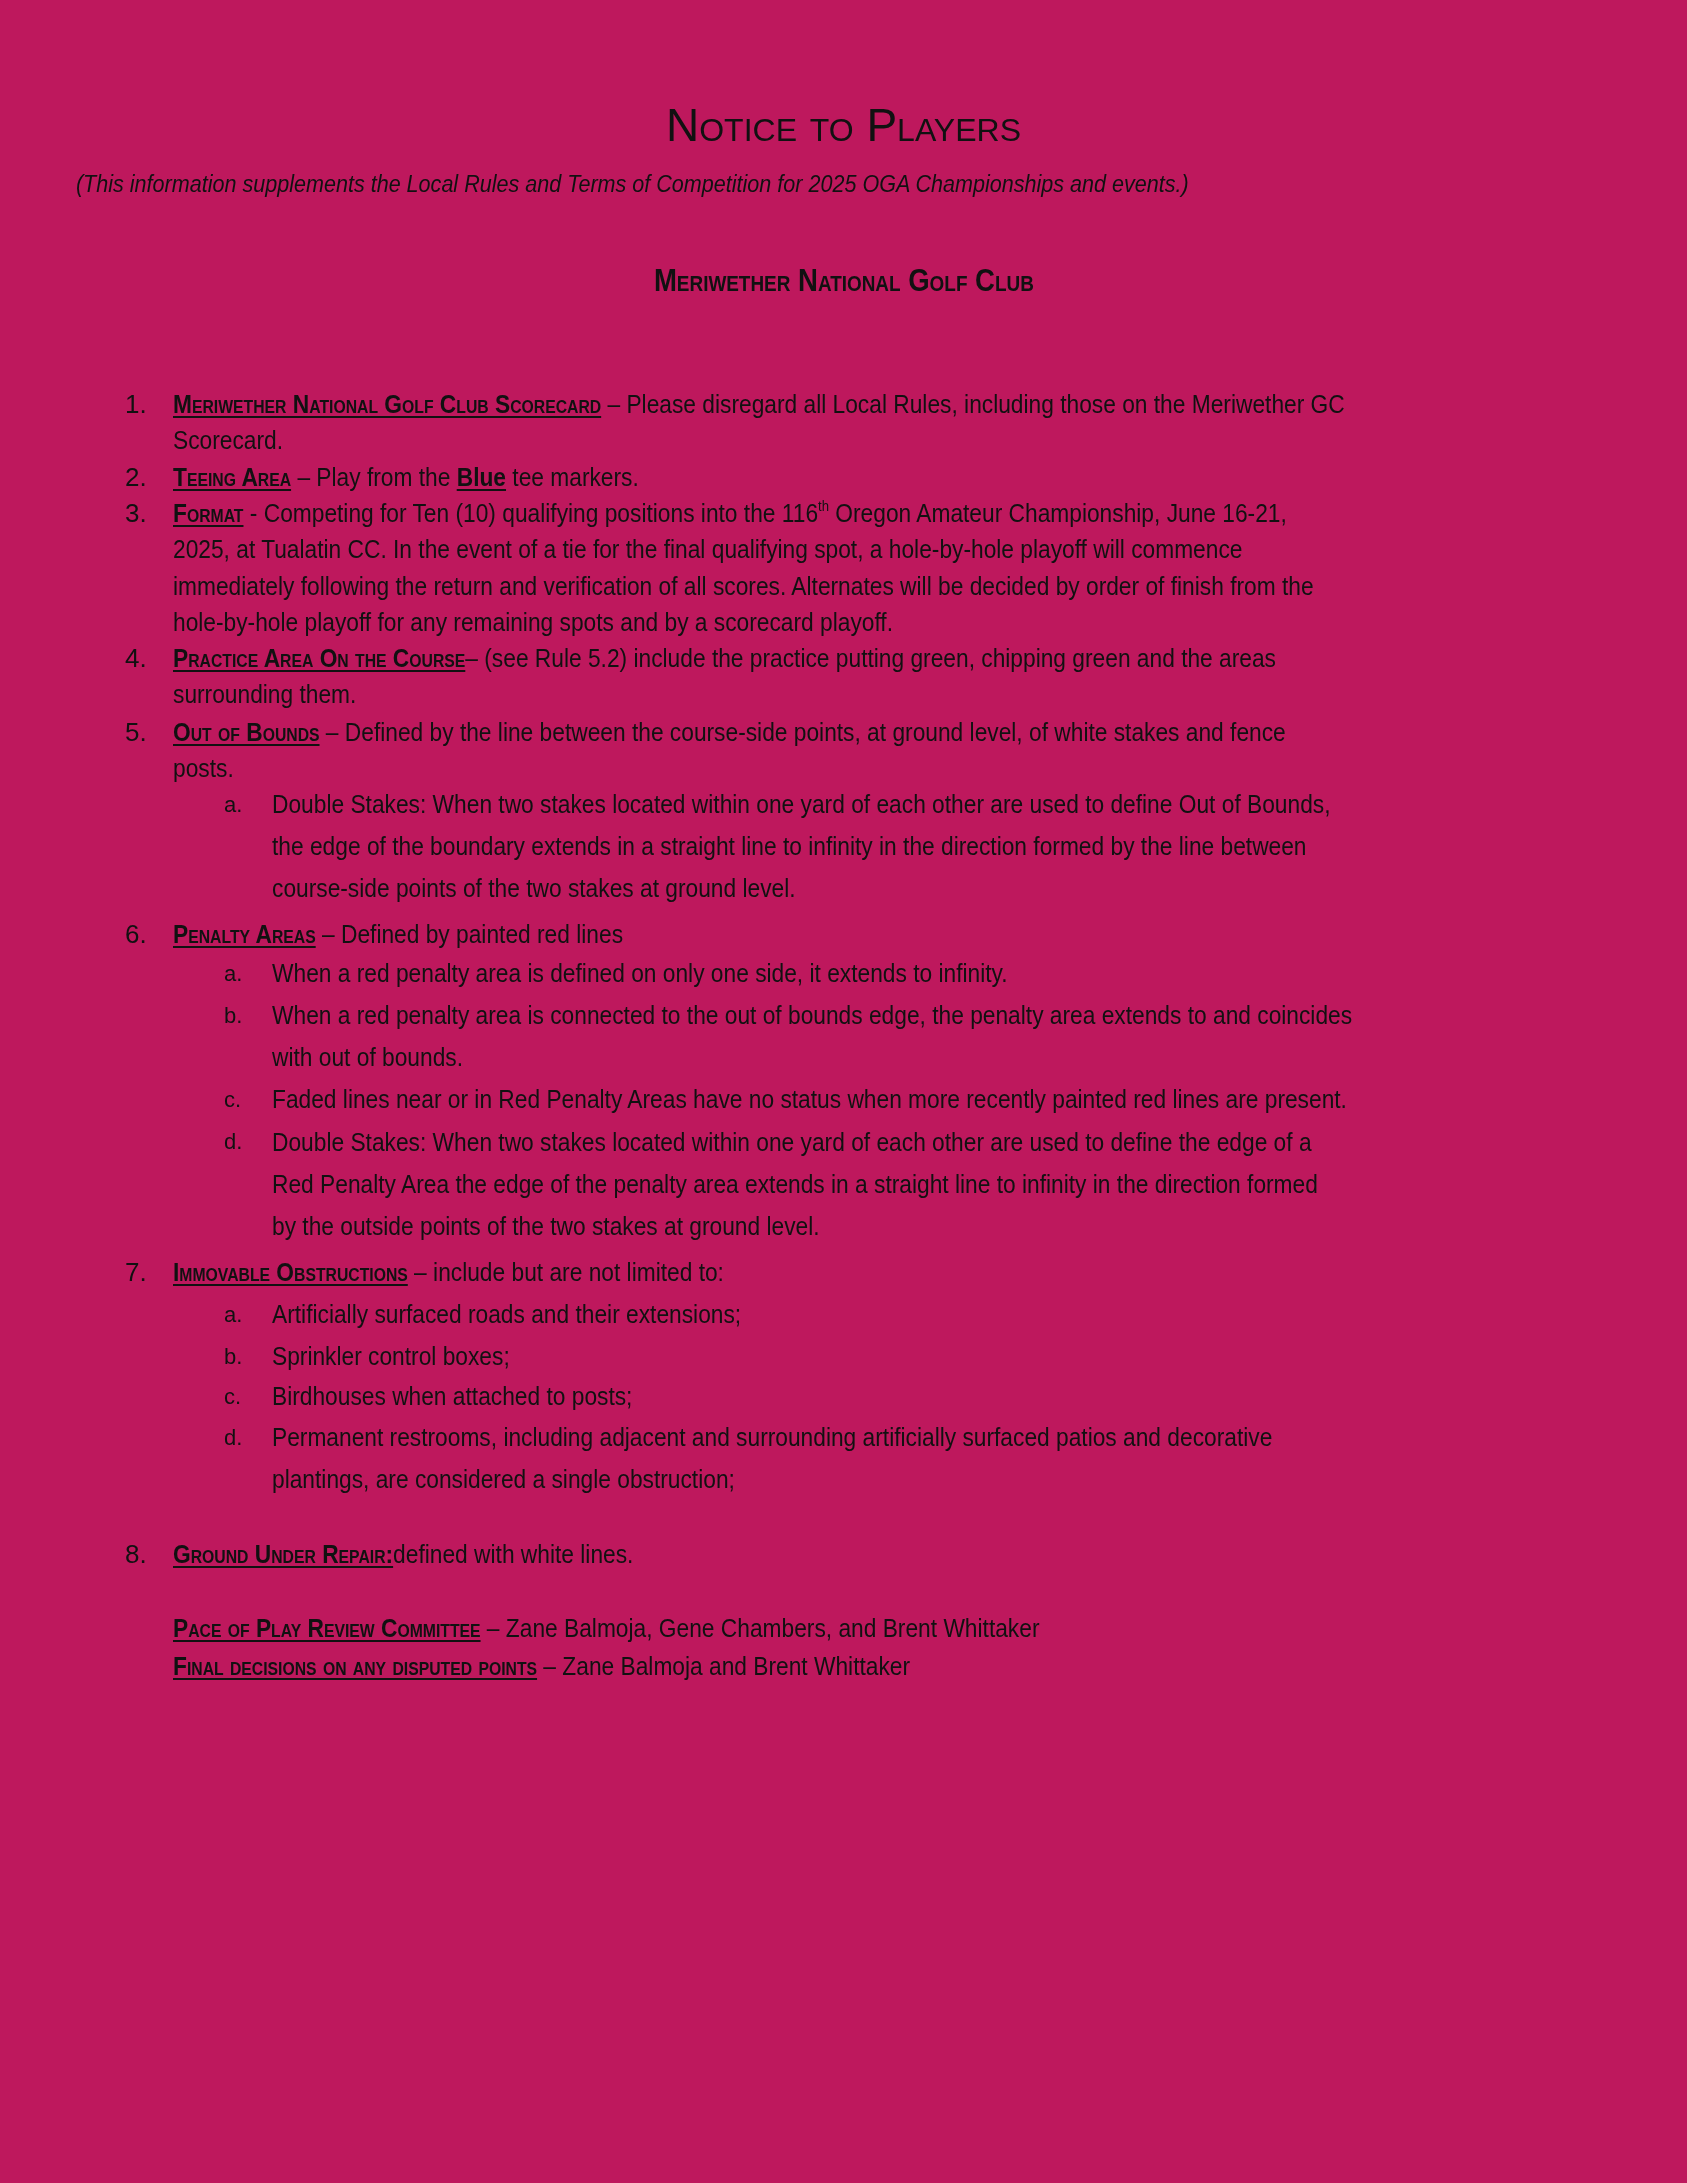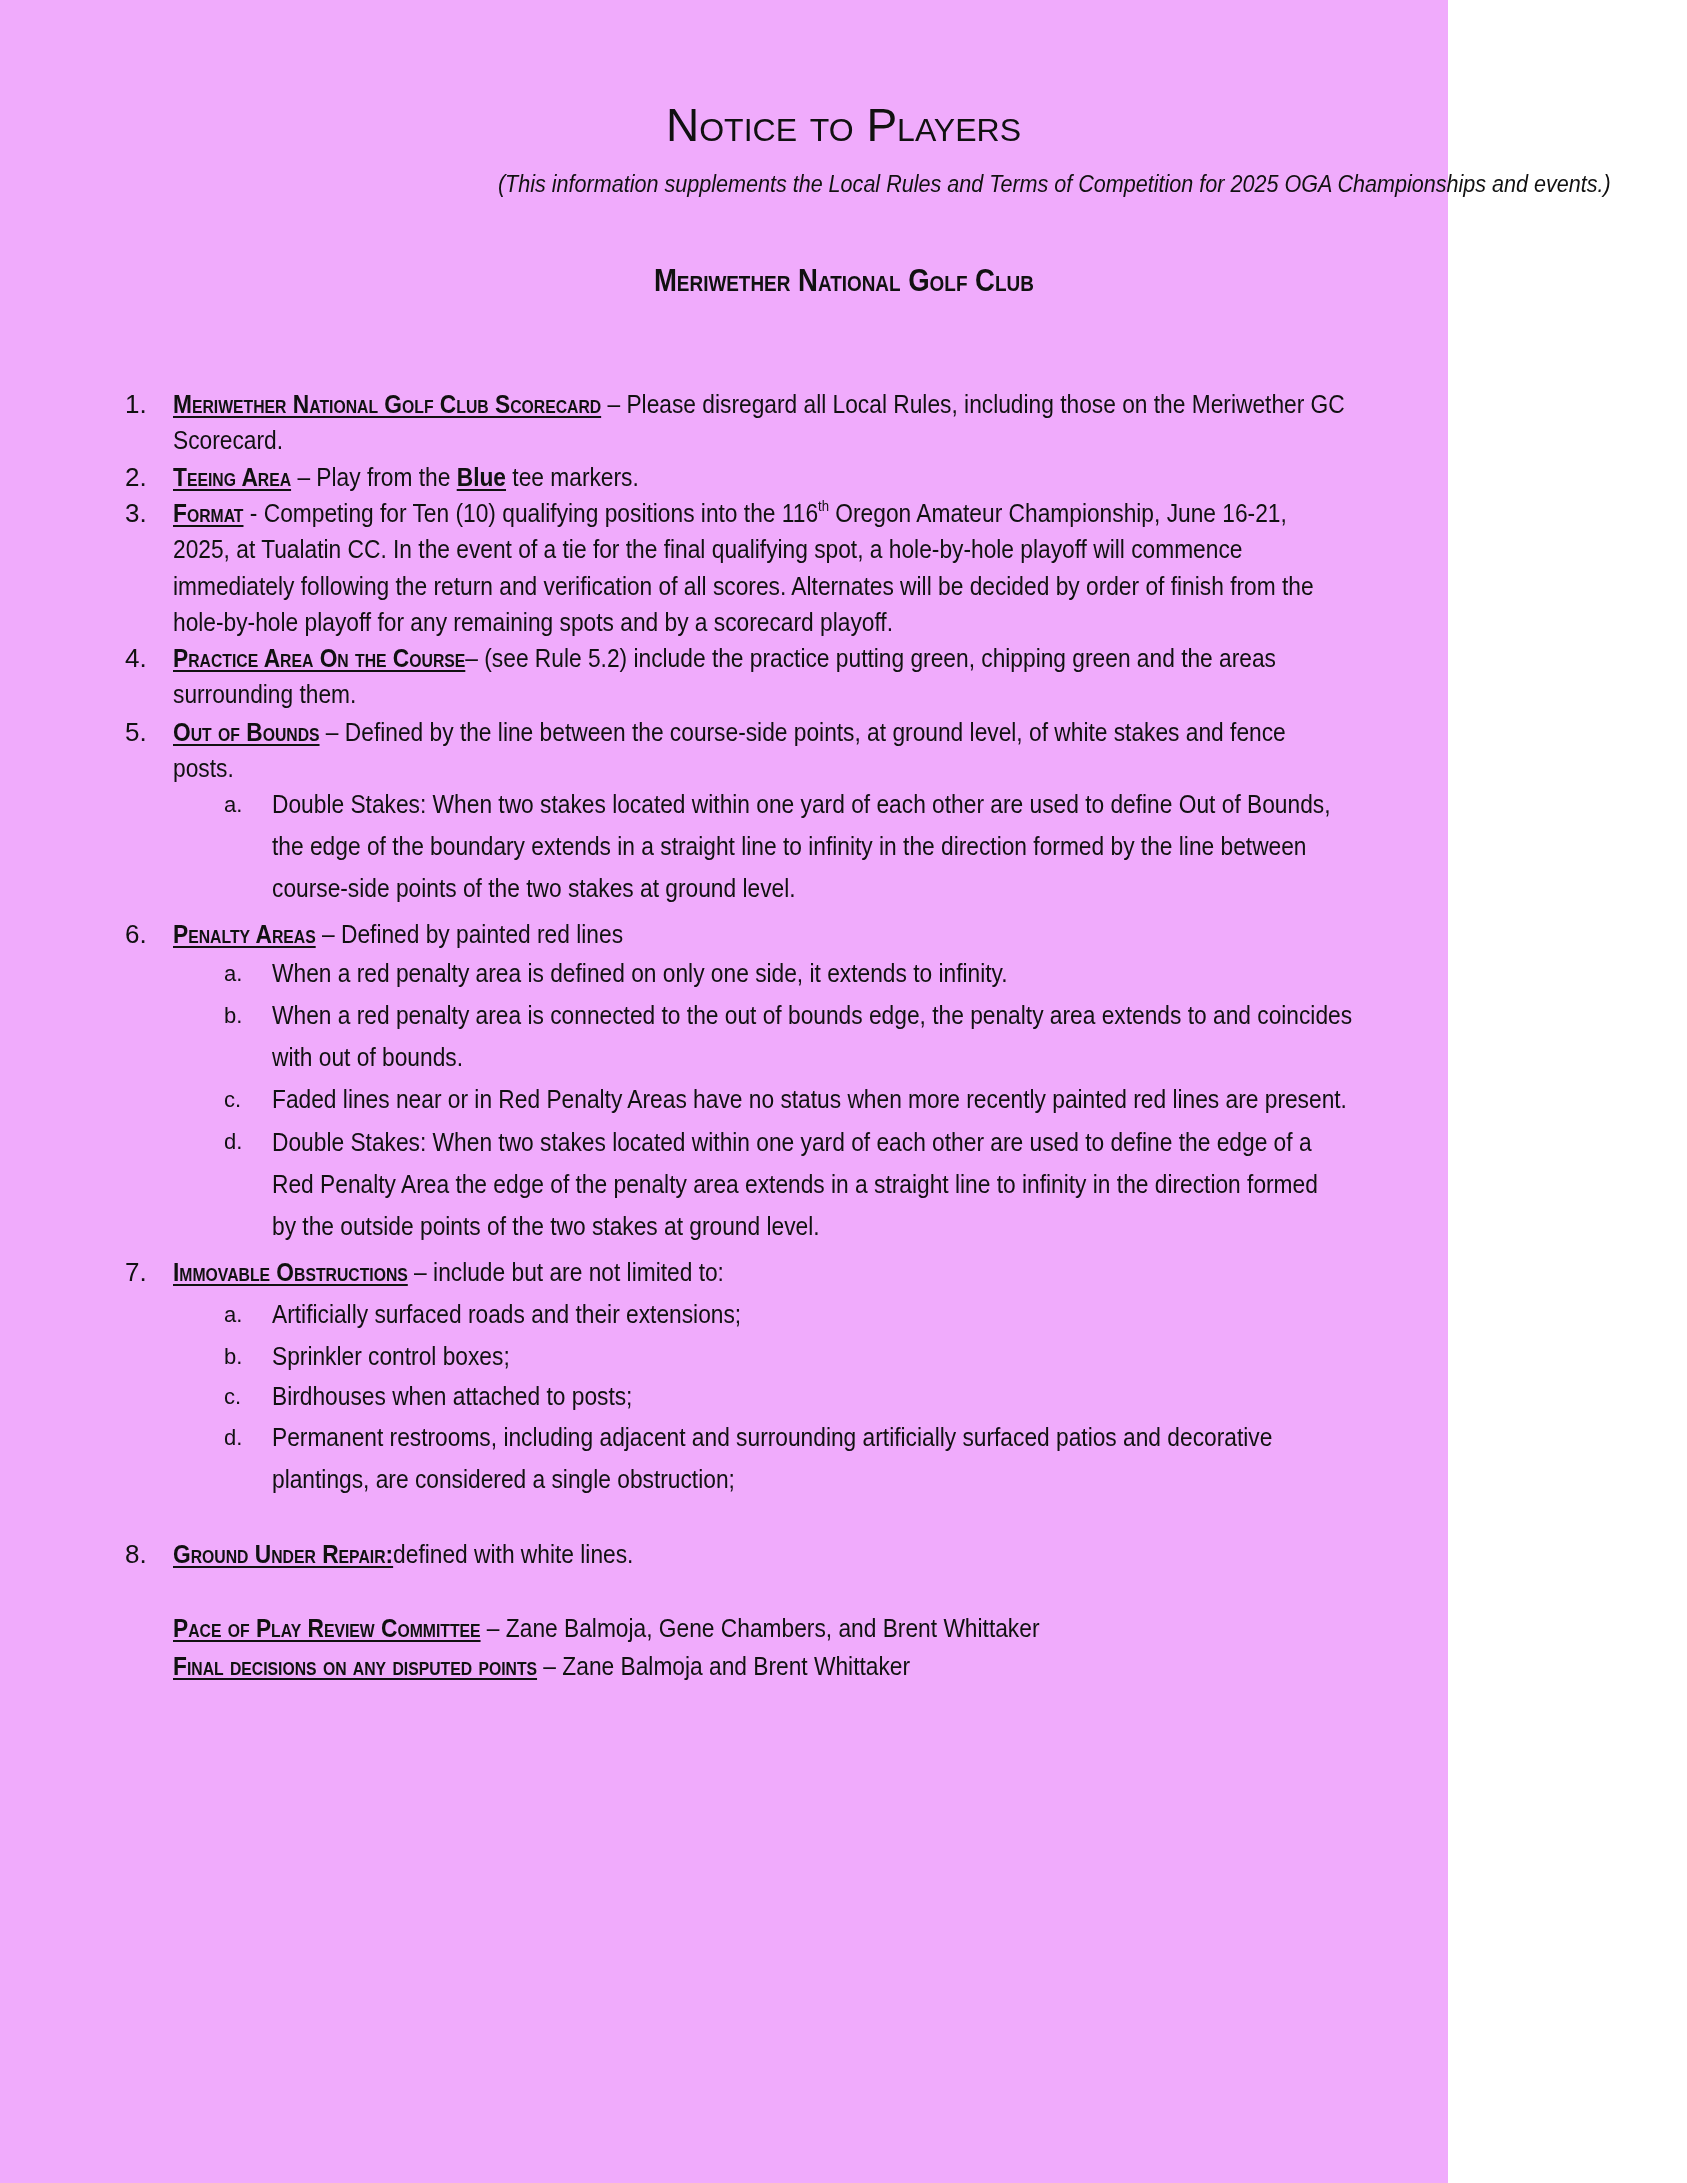--- a/index.html
+++ b/index.html
@@ -1,25 +1,25 @@
 <!DOCTYPE html>
 <html style="font-size:13.5px"><head>
 <meta charset="utf-8">
 <style>
   html, body { margin: 0; padding: 0; background: #ffffff; }
   body { width: 1687px; height: 2183px; position: relative; overflow: hidden; color: #111111; }
-  .page { position: absolute; left: 0; top: 0; width: 1448px; height: 2183px; background: #f0abfc; }
+  .page { position: absolute; left: 0; top: 0; width: 1687px; height: 2183px; background: #be185d; }
 
   .title {
     position: absolute; left: 0; width: 1687px; top: 100px; text-align: center;
     font-family: "Liberation Sans", sans-serif; font-size: 46px; line-height: 51px;
     font-variant: small-caps; color: #111;
   }
   .subtitle {
-    position: absolute; left: 0; width: 1687px; top: 167px; text-align: right;
+    position: absolute; left: 0; width: 1687px; top: 167px; text-align: left;
     font-family: "Liberation Sans", sans-serif; font-style: italic; font-size: 24.5px; line-height: 34px;
   }
   .subtitle span { display: inline-block; transform: scaleX(0.88); transform-origin: center; white-space: nowrap; }
 
   .heading {
     position: absolute; left: 0; width: 1687px; text-align: center;
     font-family: "Liberation Sans", sans-serif; font-weight: bold; font-size: 32px; line-height: 42px;
     font-variant: small-caps;
   }
   .heading span.inner { display: inline-block; transform: scaleX(0.86); transform-origin: center; white-space: nowrap; }

